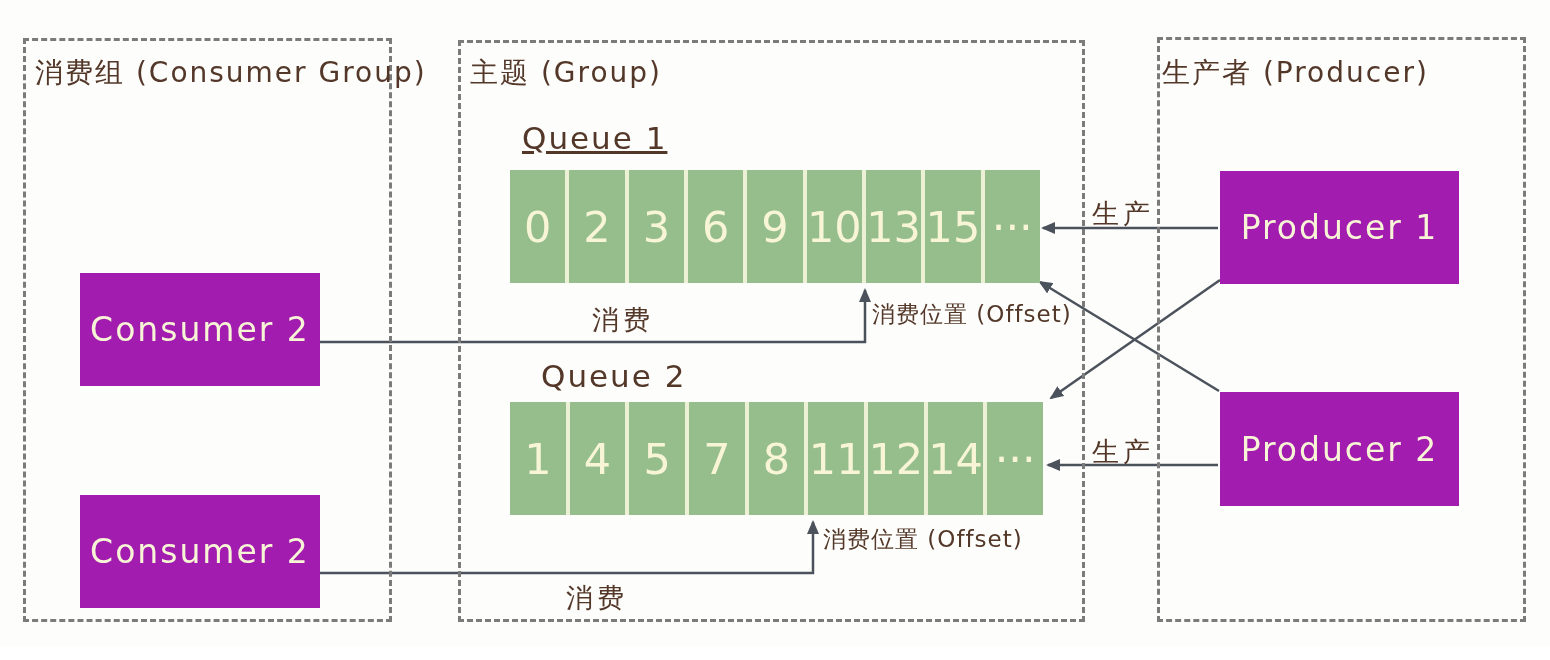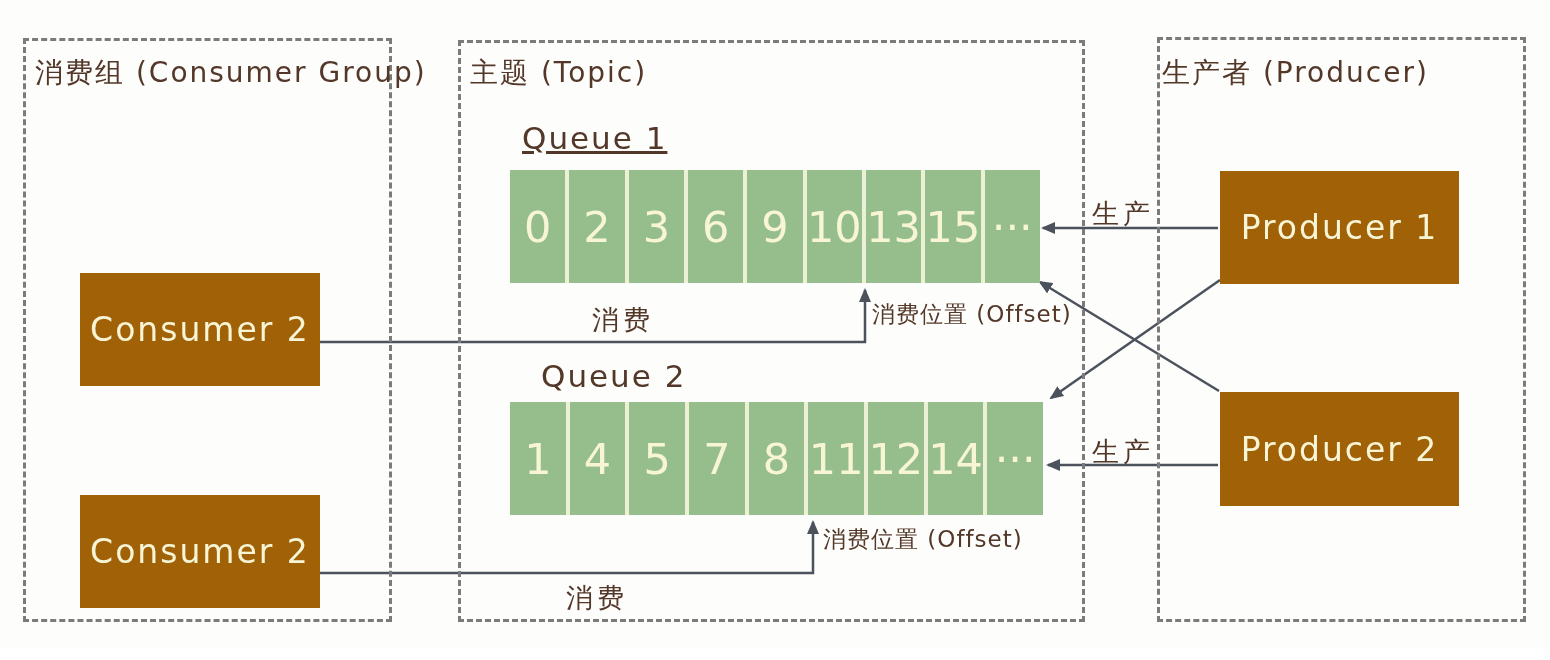--- a/index.html
+++ b/index.html
@@ -19,21 +19,21 @@
   }
   .box-title {
     position: absolute;
     color: #533729;
     font-size: 28px;
     letter-spacing: 2px;
     white-space: nowrap;
   }
   .node {
     position: absolute;
-    background: #a16207;
+    background: #a21caf;
     color: #f7f5d6;
     display: flex;
     align-items: center;
     justify-content: center;
     font-size: 33px;
     letter-spacing: 2px;
     white-space: nowrap;
   }
   .queue-label {
     position: absolute;
@@ -97,21 +97,21 @@
     <path d="M1219,391 L1040,282" fill="none" stroke-width="2.5" marker-end="url(#arrow)" stroke="#4c525c"></path>
   </svg>
 
   <div class="dashed-box" style="left:23px; top:38px; width:369px; height:584px;"></div>
   <div class="box-title" style="left:35px; top:54px;">消费组 (Consumer Group)</div>
 
   <div class="node" style="left:80px; top:273px; width:240px; height:113px;">Consumer 2</div>
   <div class="node" style="left:80px; top:495px; width:240px; height:113px;">Consumer 2</div>
 
   <div class="dashed-box" style="left:458px; top:40px; width:627px; height:582px;"></div>
-  <div class="box-title" style="left:470px; top:54px;">主题 (Topic)</div>
+  <div class="box-title" style="left:470px; top:54px;">主题 (Group)</div>
 
   <div class="queue-label" style="left:522px; top:120px;text-decoration:underline;">Queue 1</div>
   <div class="queue-bar" style="left:510px; top:170px; width:530px; height:113px;">
       <div class="queue-cell">0</div>
       <div class="queue-cell">2</div>
       <div class="queue-cell">3</div>
       <div class="queue-cell">6</div>
       <div class="queue-cell">9</div>
       <div class="queue-cell">10</div>
       <div class="queue-cell">13</div>

